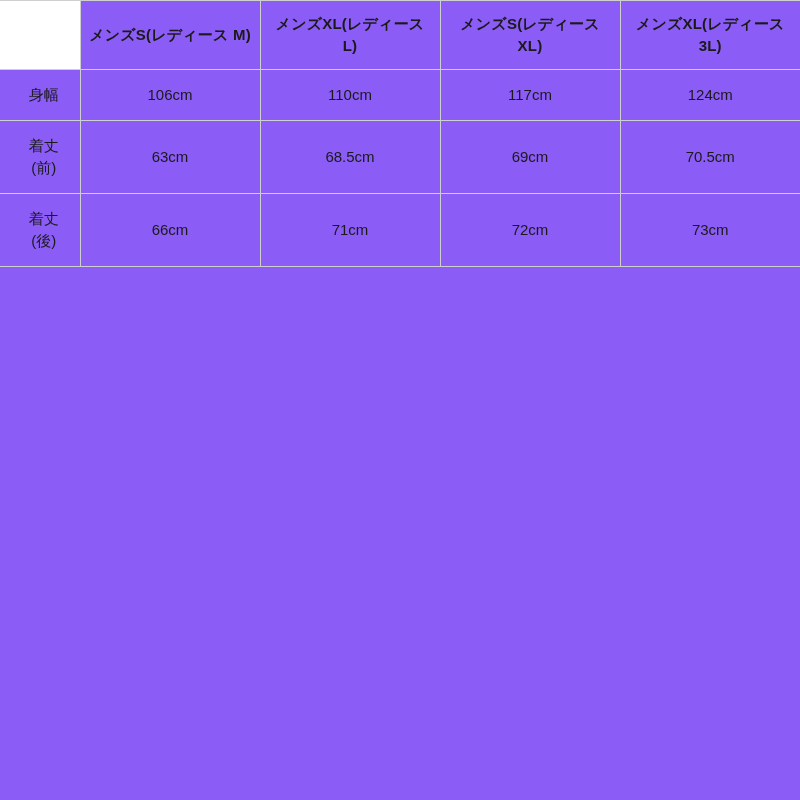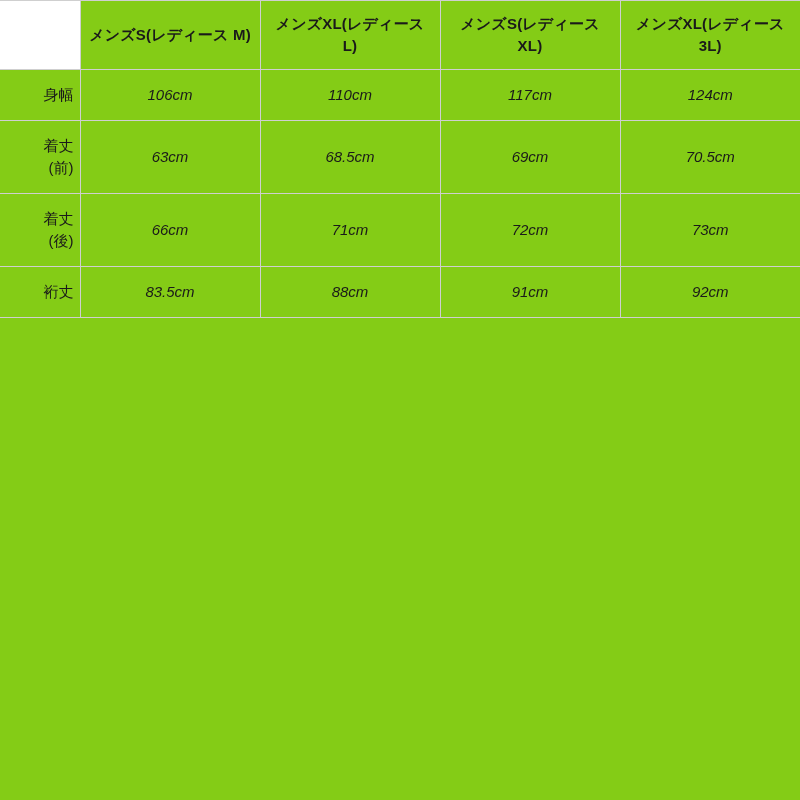--- a/index.html
+++ b/index.html
@@ -11,21 +11,21 @@
     width: 800px;
     height: 800px;
     font-family: "Liberation Sans", "DejaVu Sans", sans-serif;
     color: #1a1a1a;
     overflow: hidden;
   }
   .page {
     width: 800px;
     height: 800px;
     position: relative;
-    background: #84cc16;
+    background: #8b5cf6;
   }
   table.size-table {
     border-collapse: collapse;
     table-layout: fixed;
     width: 800px;
     margin: 0;
     border-top: 1px solid #cfcfcf;
   }
   table.size-table col.label-col { width: 80px; }
   table.size-table col.size-col  { width: 180px; }
@@ -50,30 +50,29 @@
     text-align: center;
     font-weight: bold;
     font-size: 15px;
     letter-spacing: 0.2px;
   }
   table.size-table thead th.corner {
     border-right: 1px solid #cfcfcf;
     background: #ffffff;
   }
   table.size-table tbody th.row-label {
-    text-align: right;
+    text-align: center;
     padding-left: 14px;
     font-size: 15px;
     color: #1a1a1a;
     white-space: pre-line;
   }
   table.size-table tbody td.value {
     text-align: center;
     font-size: 15px;
-    font-style: italic;
   }
   tr.r-height-1 th, tr.r-height-1 td { height: 50px; }
   tr.r-height-2 th, tr.r-height-2 td { height: 72px; }
 </style>
 </head>
 <body>
 
 <div class="page">
   <table class="size-table">
     <colgroup>
@@ -113,22 +112,15 @@
         <td class="value">70.5cm</td>
       </tr>
       <tr class="r-height-2">
         <th class="row-label">着丈
 (後)</th>
         <td class="value">66cm</td>
         <td class="value">71cm</td>
         <td class="value">72cm</td>
         <td class="value">73cm</td>
       </tr>
-      <tr class="r-height-1">
-        <th class="row-label">裄丈</th>
-        <td class="value">83.5cm</td>
-        <td class="value">88cm</td>
-        <td class="value">91cm</td>
-        <td class="value">92cm</td>
-      </tr>
     </tbody>
   </table>
 </div>
 
 </body></html>

